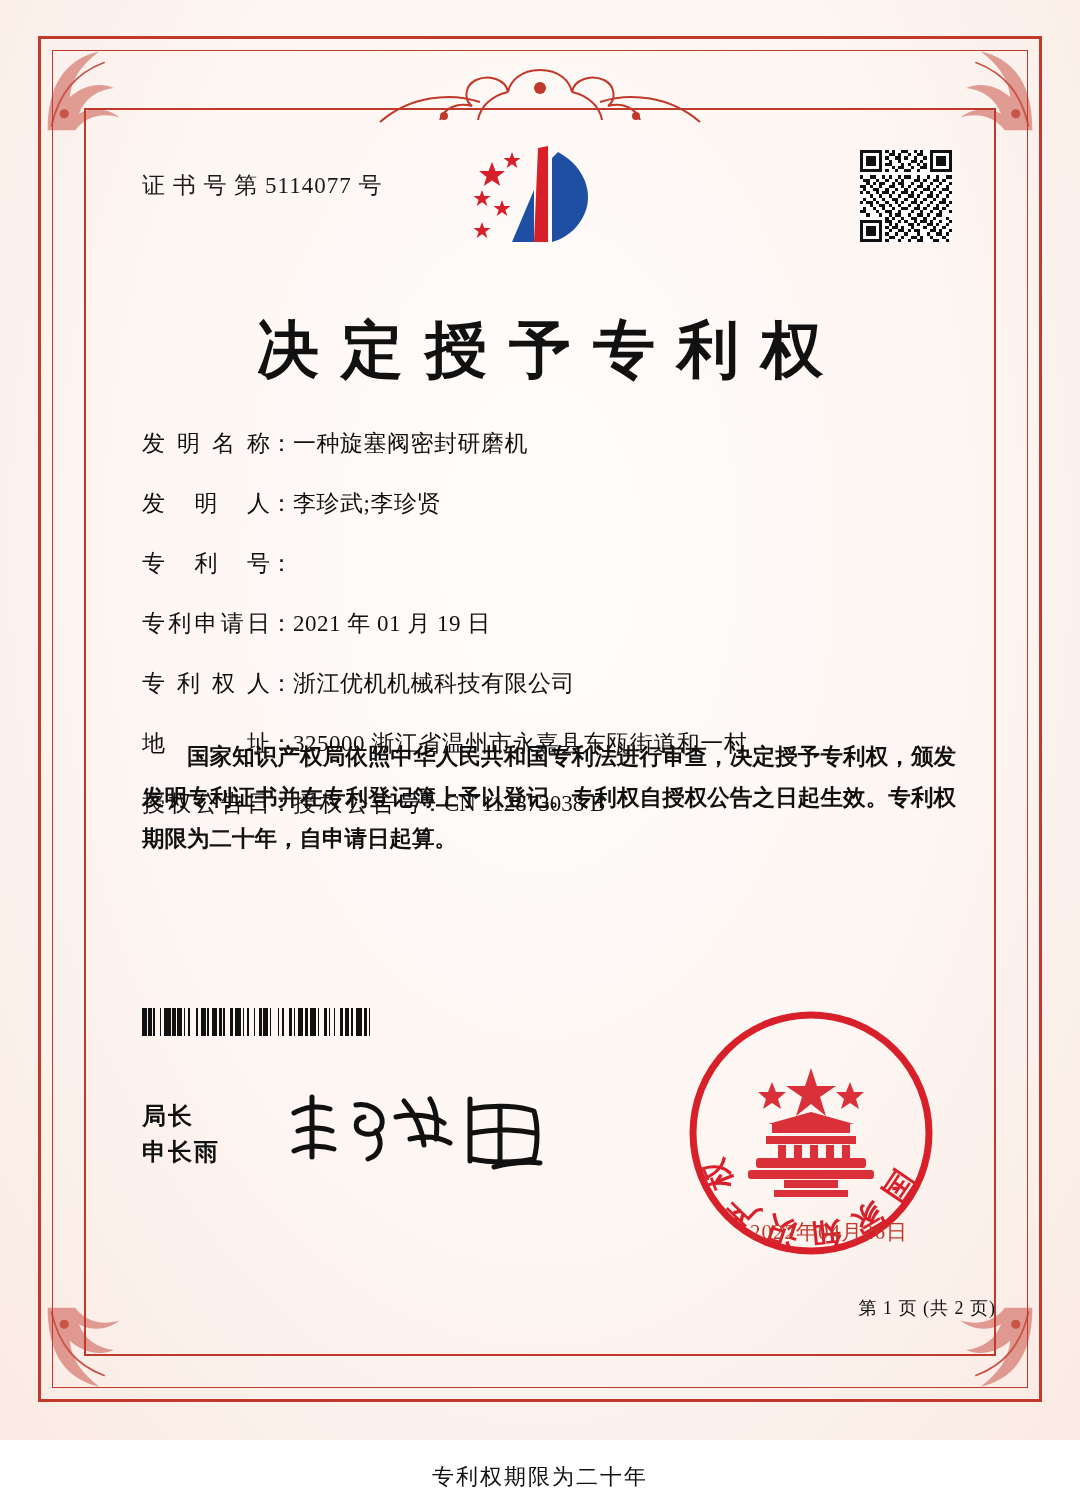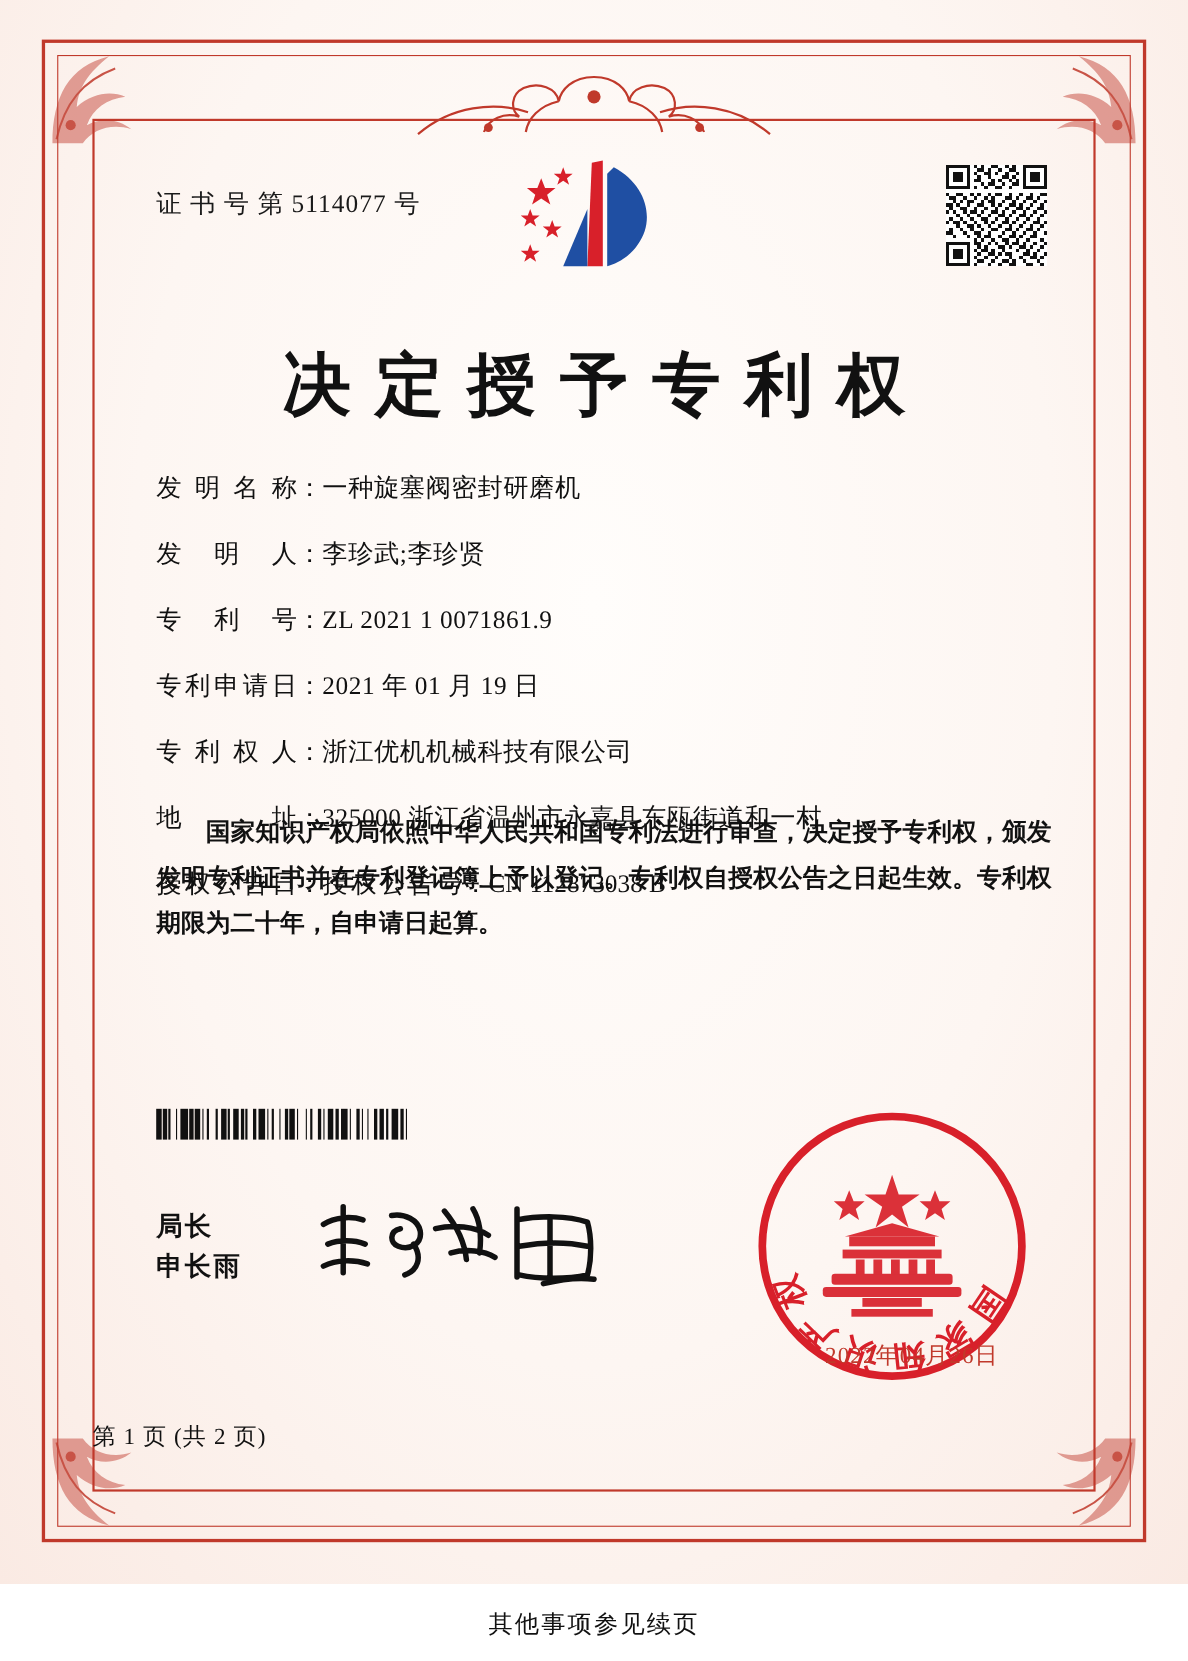--- a/index.html
+++ b/index.html
@@ -209,22 +209,22 @@
     right:88px;top:1110px;
     font-size:21px;
     color:#c0392b;
     letter-spacing:1px;
     font-family:"Liberation Serif","DejaVu Serif",serif;
   }
 
   .page-no{
     position:absolute;
     left:0;right:0;bottom:36px;
-    text-align:left;
-    font-size:21px;
+    text-align:right;
+    font-size:18px;
     color:#111;
     letter-spacing:1px;
   }
 
   .footer-note{
     position:absolute;
     left:0;right:0;top:1462px;
     text-align:center;
     font-size:22px;
     color:#111;
@@ -577,21 +577,20 @@
         <div class="f-value">李珍武;李珍贤</div>
       </div>
 
       <div class="field-row">
         <div class="f-label">
           <span>专</span>
             <span>利</span>
             <span>号</span>
         </div>
         <div class="f-colon">：</div>
-        <div class="f-value">ZL 2021 1 0071861.9</div>
       </div>
 
       <div class="field-row">
         <div class="f-label">
           <span>专</span>
             <span>利</span>
             <span>申</span>
             <span>请</span>
             <span>日</span>
         </div>
@@ -772,13 +771,13 @@
         </text>
       </svg>
     </div>
 
     <div class="seal-date">2022年04月26日</div>
 
     <div class="page-no">第 1 页 (共 2 页)</div>
   </div>
 </div>
 
-<div class="footer-note">其他事项参见续页</div>
+<div class="footer-note">专利权期限为二十年</div>
 
 </body></html>

